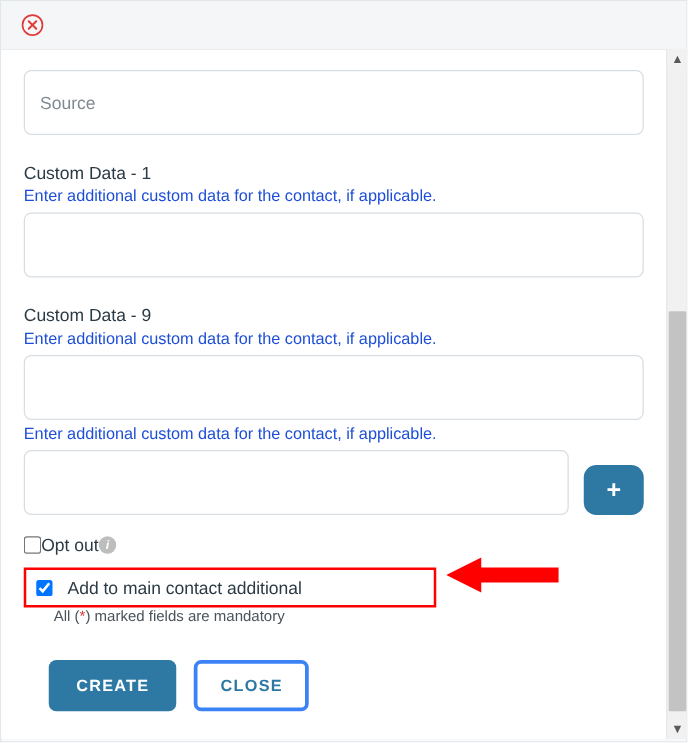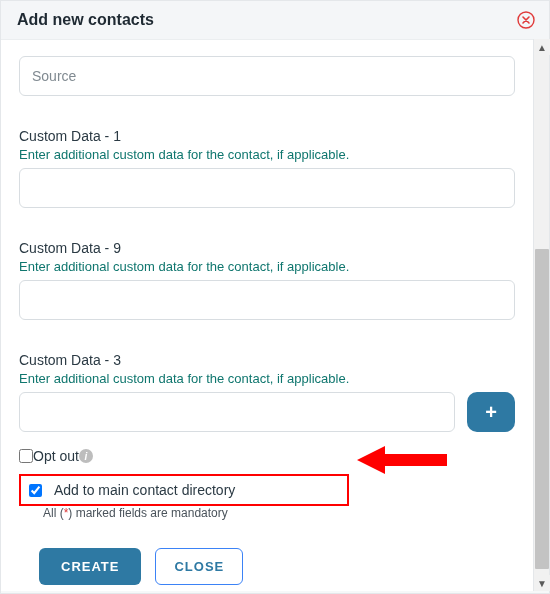--- a/index.html
+++ b/index.html
@@ -8,46 +8,45 @@
   .modal-header { display: flex; align-items: center; justify-content: space-between; padding: 10px 14px 10px 16px; background: #f4f6f8; }
   .modal-title { font-size: 16px; font-weight: 600; color: #1f2a33; }
   .close-btn { background: none; border: none; cursor: pointer; padding: 0; display: flex; align-items: center; }
   .body-wrap { position: relative; height: calc(594px - 42px); }
   .body-scroll { position: absolute; left: 0; right: 16px; top: 0; bottom: 0; background: #fff; padding: 0 18px 18px 18px; overflow: hidden; border-top: 1px solid #ebeef0; }
   .scrollbar-track { position: absolute; right: 0; top: 0; bottom: 0; width: 16px; background: #f1f1f1; border-left: 1px solid #e4e7ea; }
   .scrollbar-arrow { position: absolute; left: 0; width: 16px; height: 16px; display: flex; align-items: center; justify-content: center; color: #5a5a5a; font-size: 10px; background: #f1f1f1; cursor: pointer; }
   .scrollbar-arrow.top { top: 0; }
   .scrollbar-arrow.bot { bottom: 0; }
   .scrollbar-thumb { position: absolute; left: 1px; width: 14px; background: #c3c3c3; border-radius: 1px; top: 210px; height: 320px; cursor: pointer; }
-  .section-label { font-size: 14px; color: #2b3a44; margin-top: 32px; }
-  .section-help { font-size: 13px; color: #0f766e; margin-top: 3px; }
-  .input-text { width: 100%; height: 40px; border: 1px solid #d8dde1; border-radius: 6px; background: #fff; padding: 0 12px; font-size: 14px; margin-top: 6px; outline: none; }
+  .section-label { font-size: 14px; color: #2b3a44; margin-top: 22px; }
+  .section-help { font-size: 13px; color: #1d4ed8; margin-top: 3px; }
+  .input-text { width: 100%; height: 52px; border: 1px solid #d8dde1; border-radius: 6px; background: #fff; padding: 0 12px; font-size: 14px; margin-top: 6px; outline: none; }
   .input-text::placeholder { color: #808a91; }
   .source-wrap { margin-top: 10px; }
   .row-cd3 { display: flex; align-items: flex-end; gap: 12px; margin-top: 6px; }
   .row-cd3 .input-text { margin-top: 0; flex: 1; }
   .plus-btn { width: 48px; height: 40px; border: none; border-radius: 10px; background: #2e79a3; color: #fff; font-size: 20px; font-weight: 700; cursor: pointer; display: flex; align-items: center; justify-content: center; }
   .check-row { display: flex; align-items: center; margin-top: 16px; font-size: 14px; color: #2b3a44; }
   .check-row input[type=checkbox] { width: 14px; height: 14px; accent-color: #1f6fd6; cursor: pointer; }
   .info-icon { display: inline-flex; align-items: center; justify-content: center; width: 14px; height: 14px; border-radius: 50%; background: #bdbdbd; color: #fff; font-size: 10px; font-weight: 700; font-style: italic; }
   .highlight-box { border: 2px solid #ff0000; padding: 6px 8px; margin-top: 10px; display: flex; align-items: center; gap: 12px; font-size: 14px; color: #2b3a44; position: relative; width: 330px; }
   .mandatory-note { font-size: 12px; color: #4a535b; padding-left: 24px; }
   .mandatory-note .star { color: #d93a3a; }
   .footer { display: flex; gap: 14px; margin-top: 28px; }
   .btn-primary { background: #2e79a3; color: #fff; border: none; border-radius: 6px; padding: 10px 22px; font-size: 13px; font-weight: 700; letter-spacing: 1px; cursor: pointer; margin-left: 20px; }
-  .btn-secondary { background: #fff; color: #2e79a3; border: 1px solid #3b82f6; border-radius: 6px; padding: 10px 18px; font-size: 13px; font-weight: 700; letter-spacing: 1px; cursor: pointer; }
+  .btn-secondary { background: #fff; color: #2e79a3; border: 3px solid #3b82f6; border-radius: 6px; padding: 10px 18px; font-size: 13px; font-weight: 700; letter-spacing: 1px; cursor: pointer; }
   .red-arrow { position: absolute; left: 356px; top: 400px; pointer-events: none; }
 </style>
 </head>
 <body>
 
 <div class="modal">
 
   <div class="modal-header">
-    <div class="modal-title">Add new contacts</div>
     <button class="close-btn">
       <svg width="18" height="18" viewBox="0 0 18 18">
         <circle cx="9" cy="9" r="8" fill="none" stroke="#e03a3a" stroke-width="1.4"></circle>
         <path d="M6 6 L12 12 M12 6 L6 12" stroke="#e03a3a" stroke-width="1.6" stroke-linecap="round"></path>
       </svg>
     </button>
   </div>
 
   <div class="body-wrap">
     <div class="body-scroll">
@@ -57,38 +56,37 @@
       </div>
 
       <div class="section-label">Custom Data - 1</div>
       <div class="section-help">Enter additional custom data for the contact, if applicable.</div>
       <input class="input-text" type="text" style="">
 
       <div class="section-label">Custom Data - 9</div>
       <div class="section-help">Enter additional custom data for the contact, if applicable.</div>
       <input class="input-text" type="text" style="">
 
-      <div class="section-label">Custom Data - 3</div>
       <div class="section-help">Enter additional custom data for the contact, if applicable.</div>
       <div class="row-cd3">
         <input class="input-text" type="text" style="">
         <button class="plus-btn">
           <span>+</span>
         </button>
       </div>
 
       <label class="check-row">
         <input type="checkbox" style="">
         <span>Opt out</span>
         <span class="info-icon">i</span>
       </label>
 
       <div class="highlight-box">
         <input type="checkbox" checked="" style="">
-        <span>Add to main contact directory</span>
+        <span>Add to main contact additional</span>
       </div>
 
       <div class="mandatory-note">
         <span>All (</span><span class="star">*</span><span>) marked fields are mandatory</span>
       </div>
 
       <div class="footer">
         <button class="btn-primary">CREATE</button>
         <button class="btn-secondary">CLOSE</button>
       </div>

